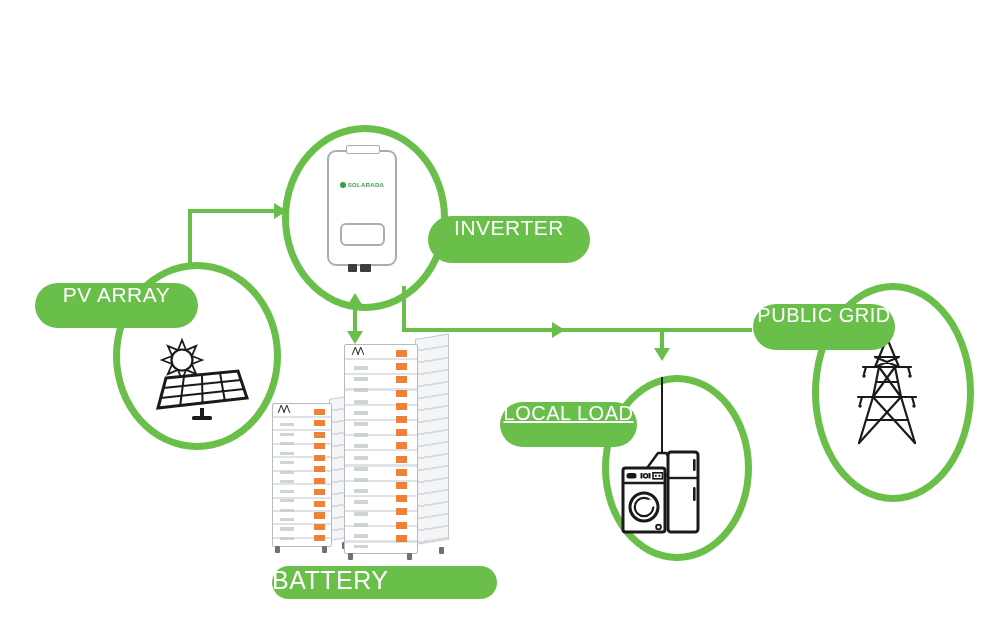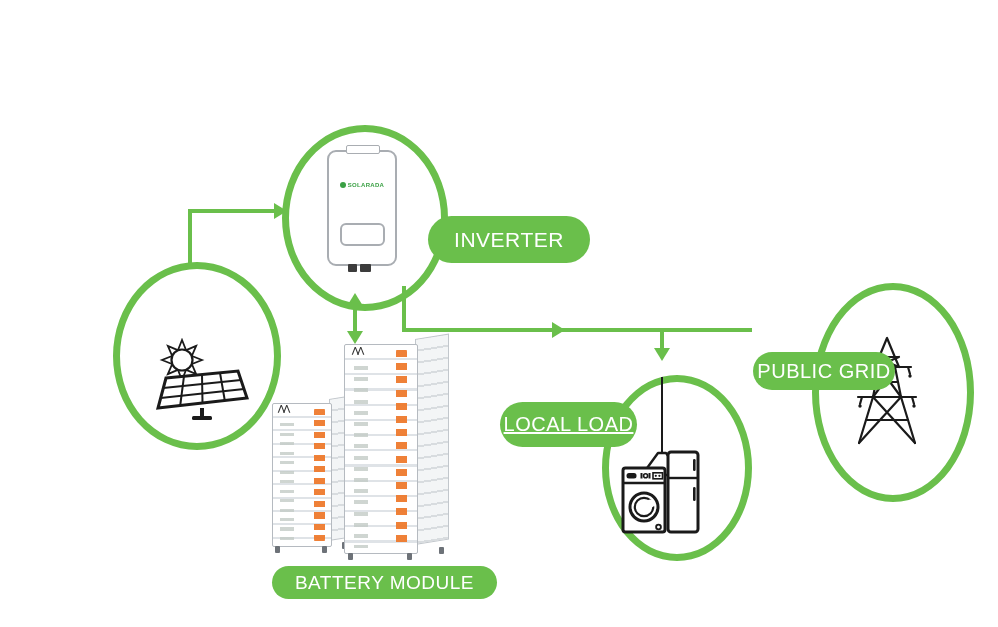--- a/index.html
+++ b/index.html
@@ -18,21 +18,21 @@
   
   #title{
     left:0;top:14px;width:998px;text-align:center;
     font-size:58px;font-weight:800;letter-spacing:-1px;color:var(--title-green);
   }
   
   .ring{border:7px solid var(--green);border-radius:50%;background:transparent;z-index:2;}
   
   .pill{
     background:var(--green);border-radius:999px;color:#fff;z-index:4;
-    display:flex;align-items:center;justify-content:center;
+    display:flex;align-items:flex-start;justify-content:center;
     font-size:21px;letter-spacing:.5px;
   }
   
   .line{background:var(--green);z-index:1;}
   .arrow{width:0;height:0;z-index:1;}
   .arrow.right{border-top:8px solid transparent;border-bottom:8px solid transparent;border-left:13px solid var(--green);}
   .arrow.down{border-left:8px solid transparent;border-right:8px solid transparent;border-top:13px solid var(--green);}
   .arrow.up{border-left:8px solid transparent;border-right:8px solid transparent;border-bottom:13px solid var(--green);}
   
   #inverter-box{
@@ -96,30 +96,33 @@
 
   <div class="abs line" style="left:353px;top:304px;width:4px;height:30px;"></div>
   <div class="abs arrow up" style="left:347px;top:293px;"></div>
   <div class="abs arrow down" style="left:347px;top:331px;"></div>
 
   <div class="abs ring" style="left:282px;top:125px;width:152px;height:172px;"></div>
   <div class="abs ring" style="left:113px;top:262px;width:154px;height:174px;"></div>
   <div class="abs ring" style="left:602px;top:375px;width:136px;height:172px;"></div>
   <div class="abs ring" style="left:812px;top:283px;width:148px;height:205px;"></div>
 
+  <div class="abs pill" style="left:35px;top:283px;width:163px;height:45px;">
+    <span>PV ARRAY</span>
+  </div>
   <div class="abs pill" style="left:428px;top:216px;width:162px;height:47px;">
     <span>INVERTER</span>
   </div>
   <div class="abs pill" style="left:500px;top:402px;width:137px;height:45px;font-size:20px;text-decoration:underline;">
     <span>LOCAL LOAD</span>
   </div>
-  <div class="abs pill" style="left:753px;top:304px;width:142px;height:38px;font-size:20px;margin-top:48px;">
+  <div class="abs pill" style="left:753px;top:304px;width:142px;height:46px;font-size:20px;">
     <span>PUBLIC GRID</span>
   </div>
-  <div class="abs pill" style="left:272px;top:566px;width:225px;height:33px;font-size:19px;border-radius:17px;">
+  <div class="abs pill" style="left:272px;top:566px;width:225px;height:33px;font-size:25px;border-radius:17px;">
     <span>BATTERY MODULE</span>
   </div>
 
   <div id="inverter-box" class="abs">
     <div id="inverter-tab"></div>
     <div id="inverter-logo">
       <span class="dot"></span>
       <span class="txt">SOLARADA</span>
     </div>
     <div id="inverter-screen"></div>

